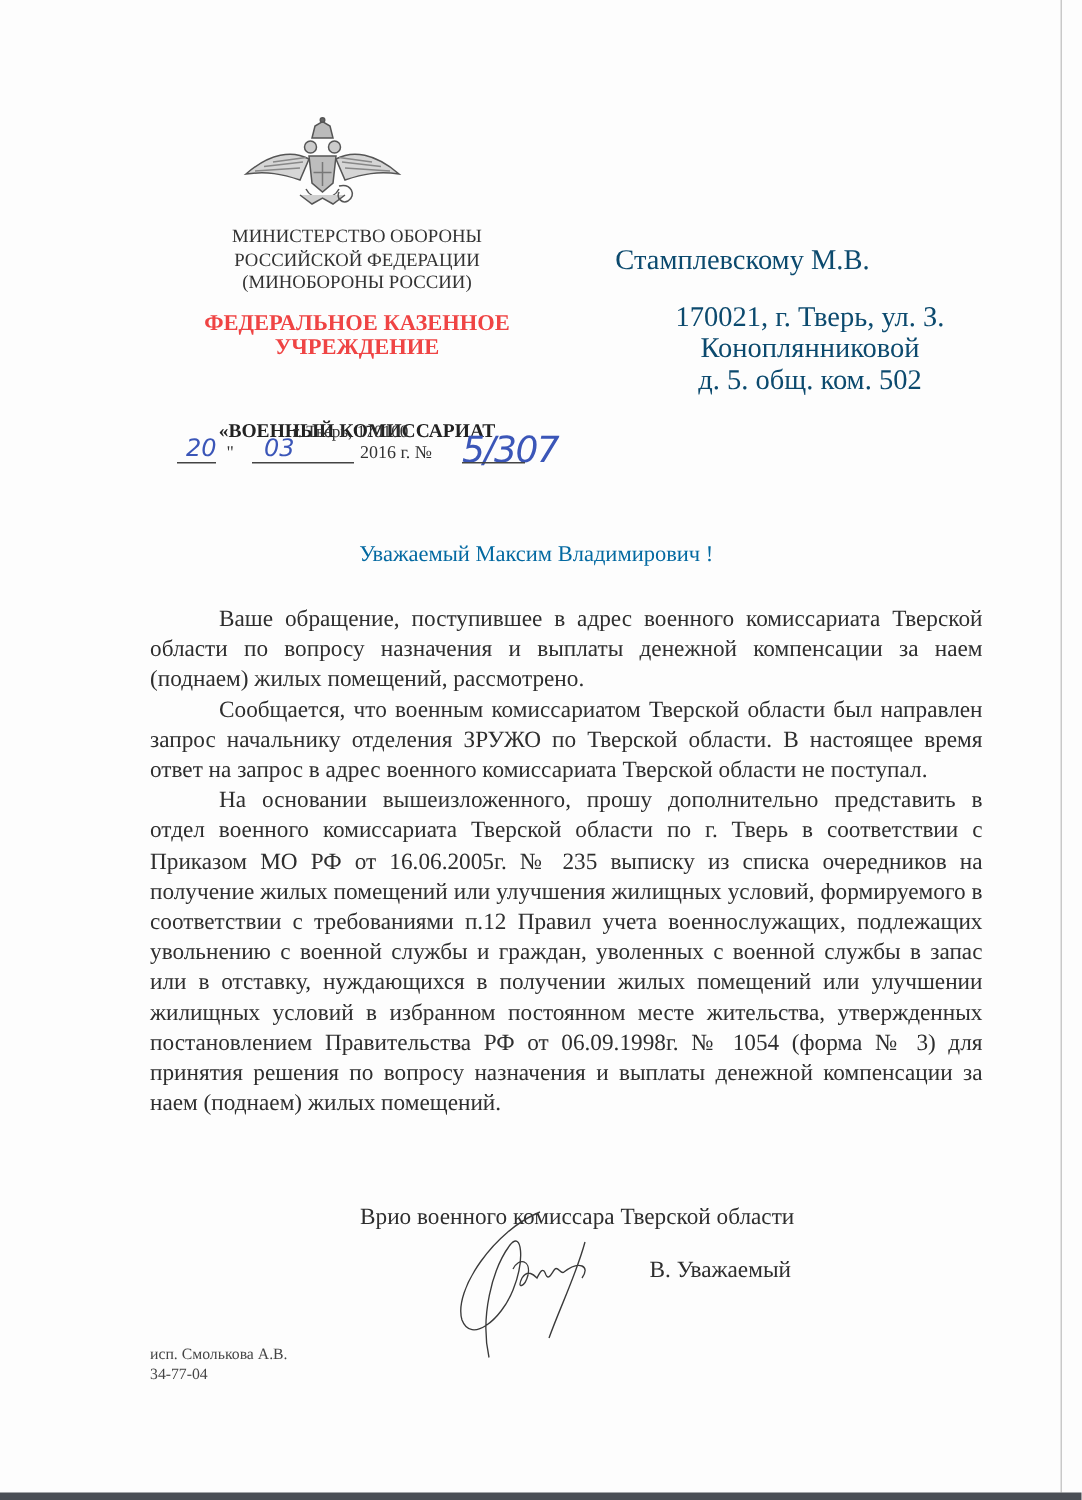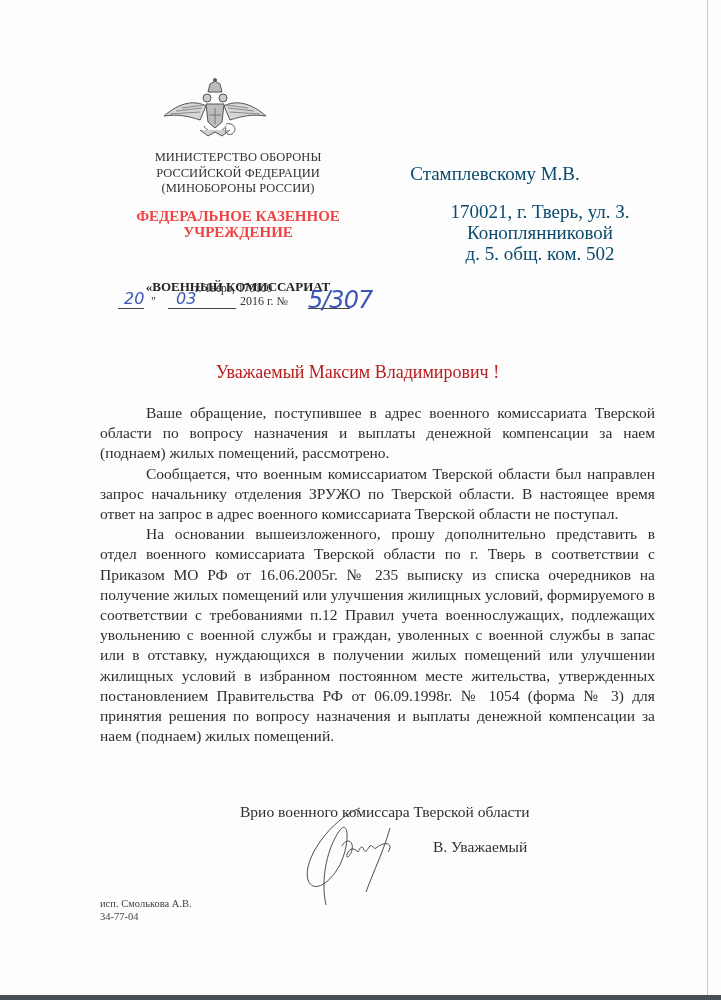--- a/index.html
+++ b/index.html
@@ -29,21 +29,21 @@
   .date-month { position: absolute; left: 58px; top: -3px; font-size: 16px; }
   .date-month-underline { position: absolute; left: 50px; top: 16px; width: 68px; height: 1px; background: #444; }
   .date-year { position: absolute; left: 122px; top: 2px; }
   .date-num { position: absolute; left: 190px; top: -6px; font-size: 24px; letter-spacing: -1px; }
   .date-num-underline { position: absolute; left: 190px; top: 16px; width: 42px; height: 1px; background: #444; }
 
   .recipient { position: absolute; left: 380px; width: 320px; text-align: center; font-size: 19px; line-height: 21px; color: #0c4a6e; }
   .recipient-name { top: 163px; left: 405px; width: 180px; }
   .recipient-addr { top: 201px; }
 
-  .salutation { position: absolute; left: 0; width: 721px; top: 362px; text-align: center; font-size: 18px; color: #b91c1c; }
+  .salutation { position: absolute; left: 0; width: 721px; top: 362px; text-align: center; font-size: 15px; color: #0369a1; }
   .salutation span { position: relative; left: -3px; }
 
   .body-text { position: absolute; left: 100px; width: 555px; top: 403px; font-size: 15.5px; line-height: 20.2px; color: #2e2e2e; text-align: justify; }
   .body-text p { margin: 0; text-indent: 46px; }
 
   .sign-title { position: absolute; left: 240px; top: 803px; font-size: 15.5px; color: #2e2e2e; }
   .sign-name { position: absolute; left: 433px; top: 838px; font-size: 15.5px; color: #2e2e2e; }
   .signature { position: absolute; left: 290px; top: 800px; width: 150px; height: 110px; }
 
   .executor { position: absolute; left: 100px; top: 897px; font-size: 10.5px; line-height: 13px; color: #444; }

